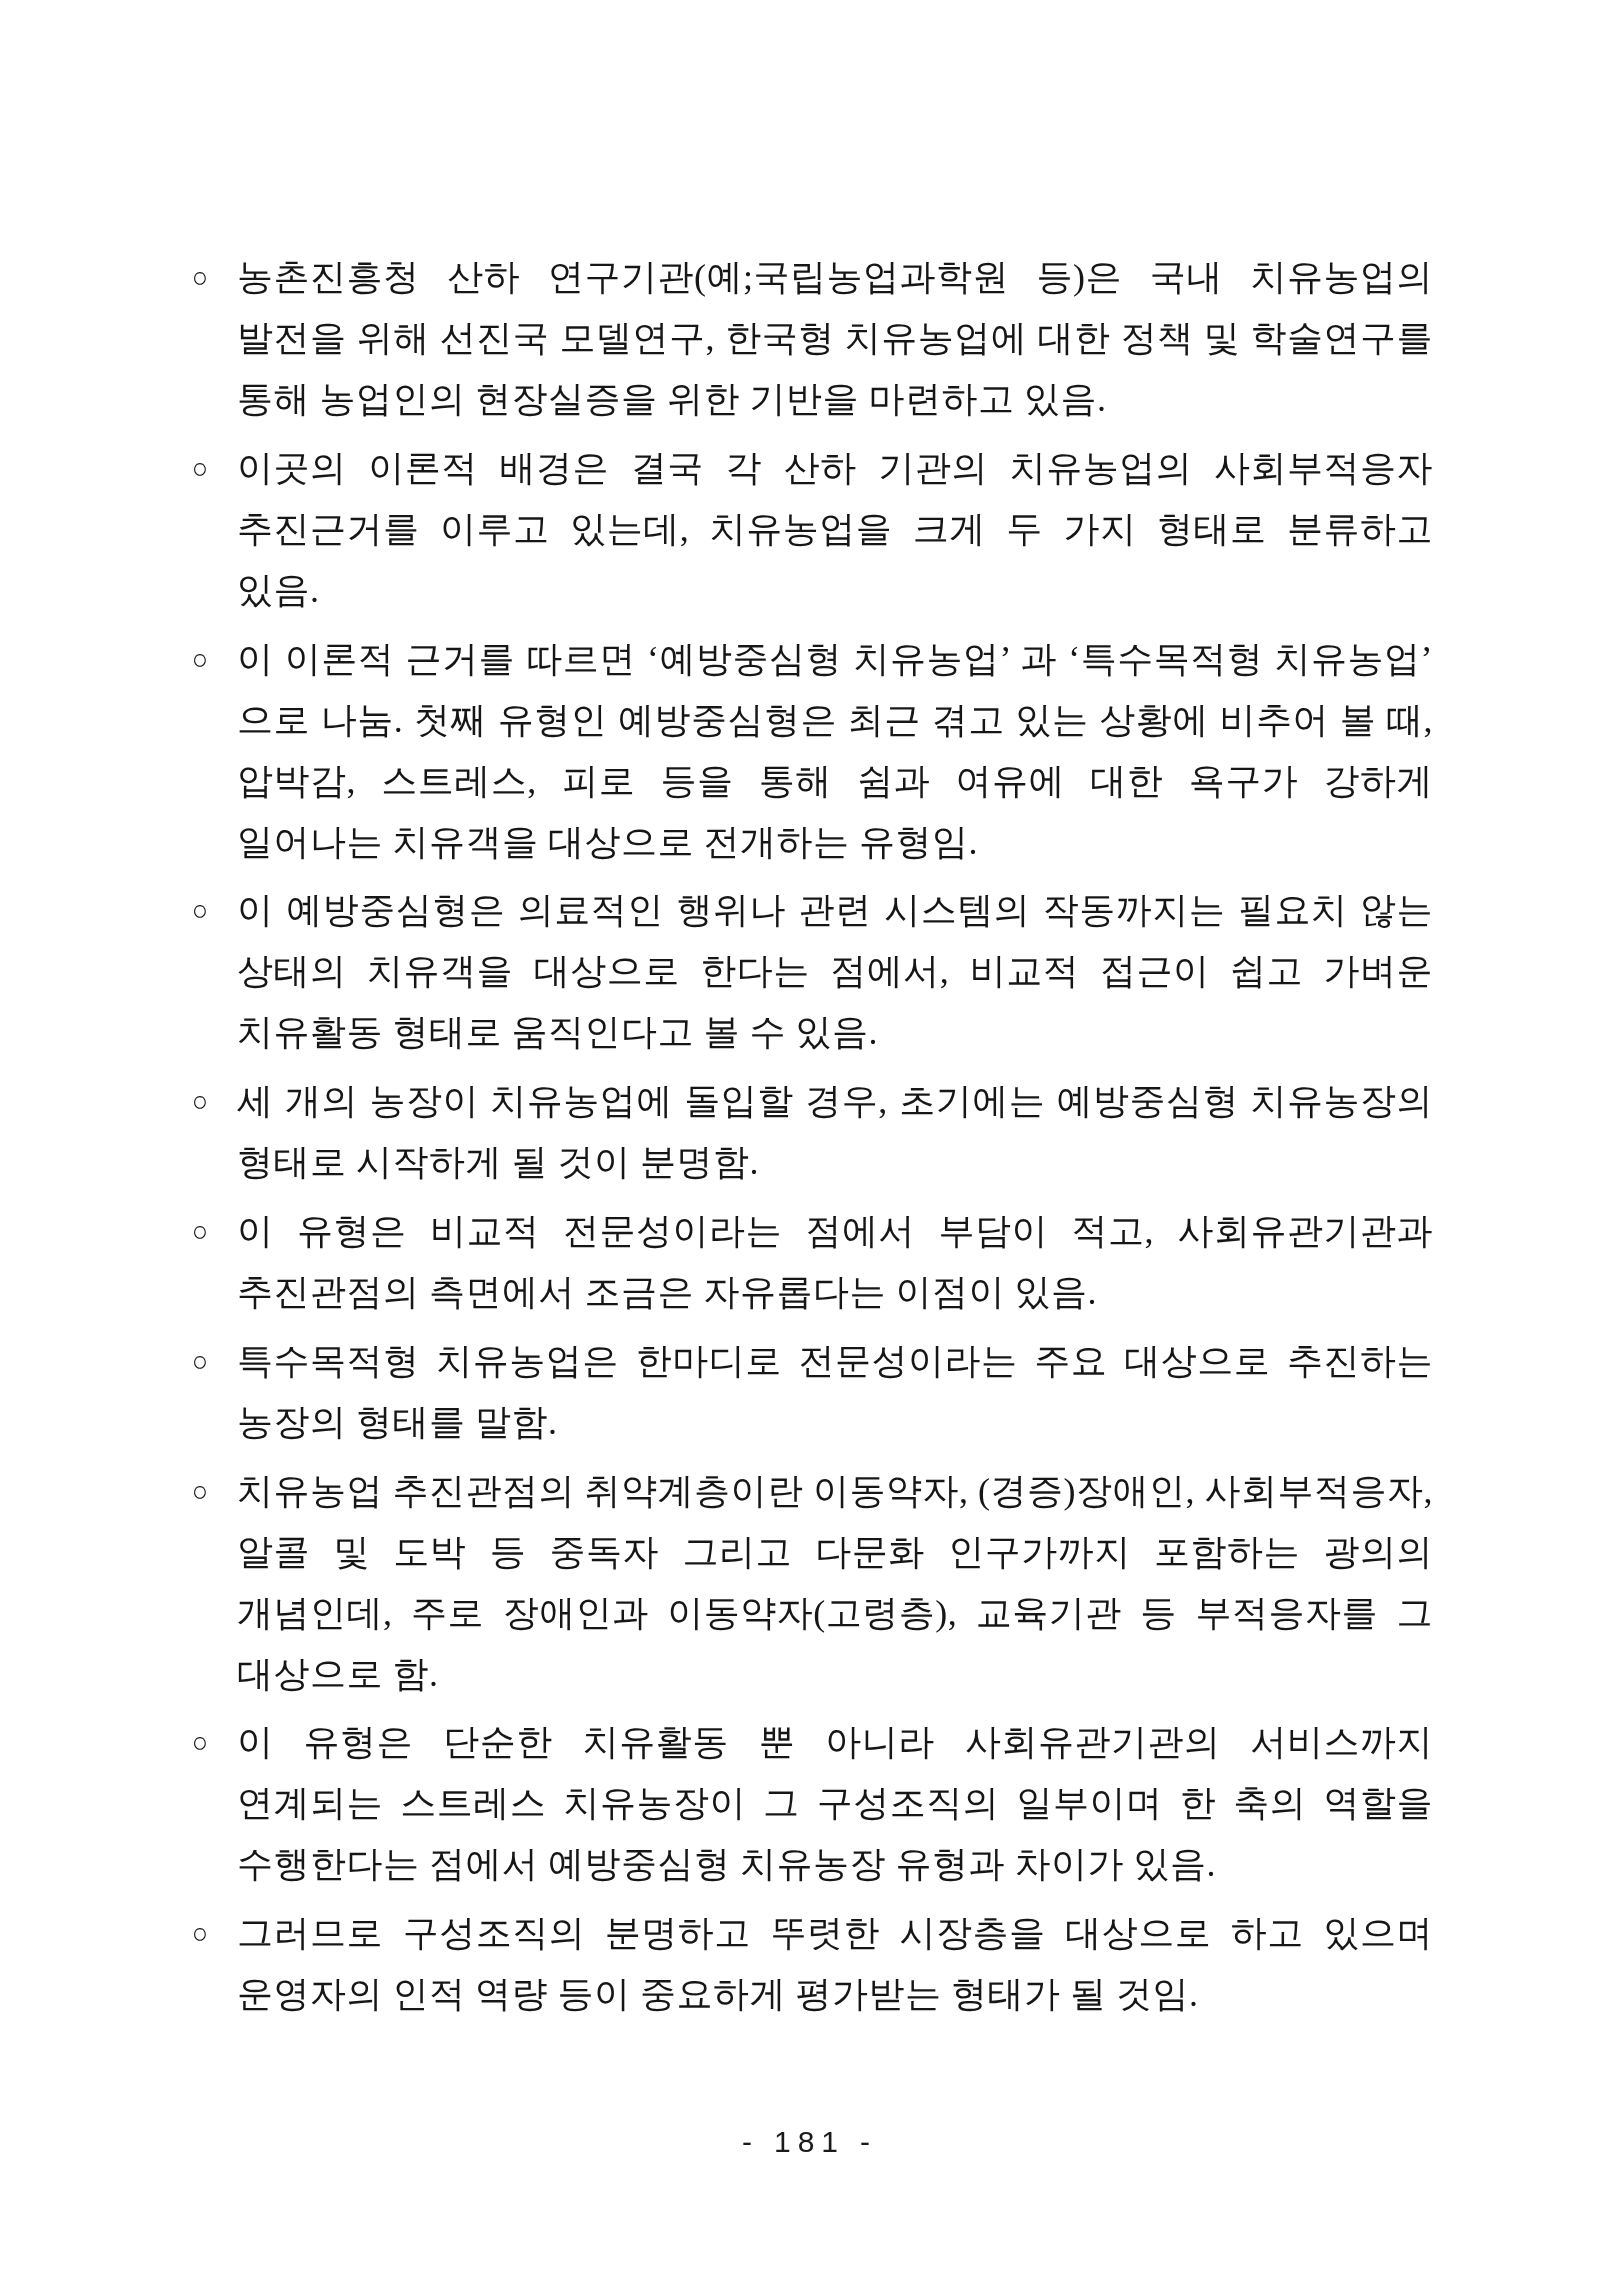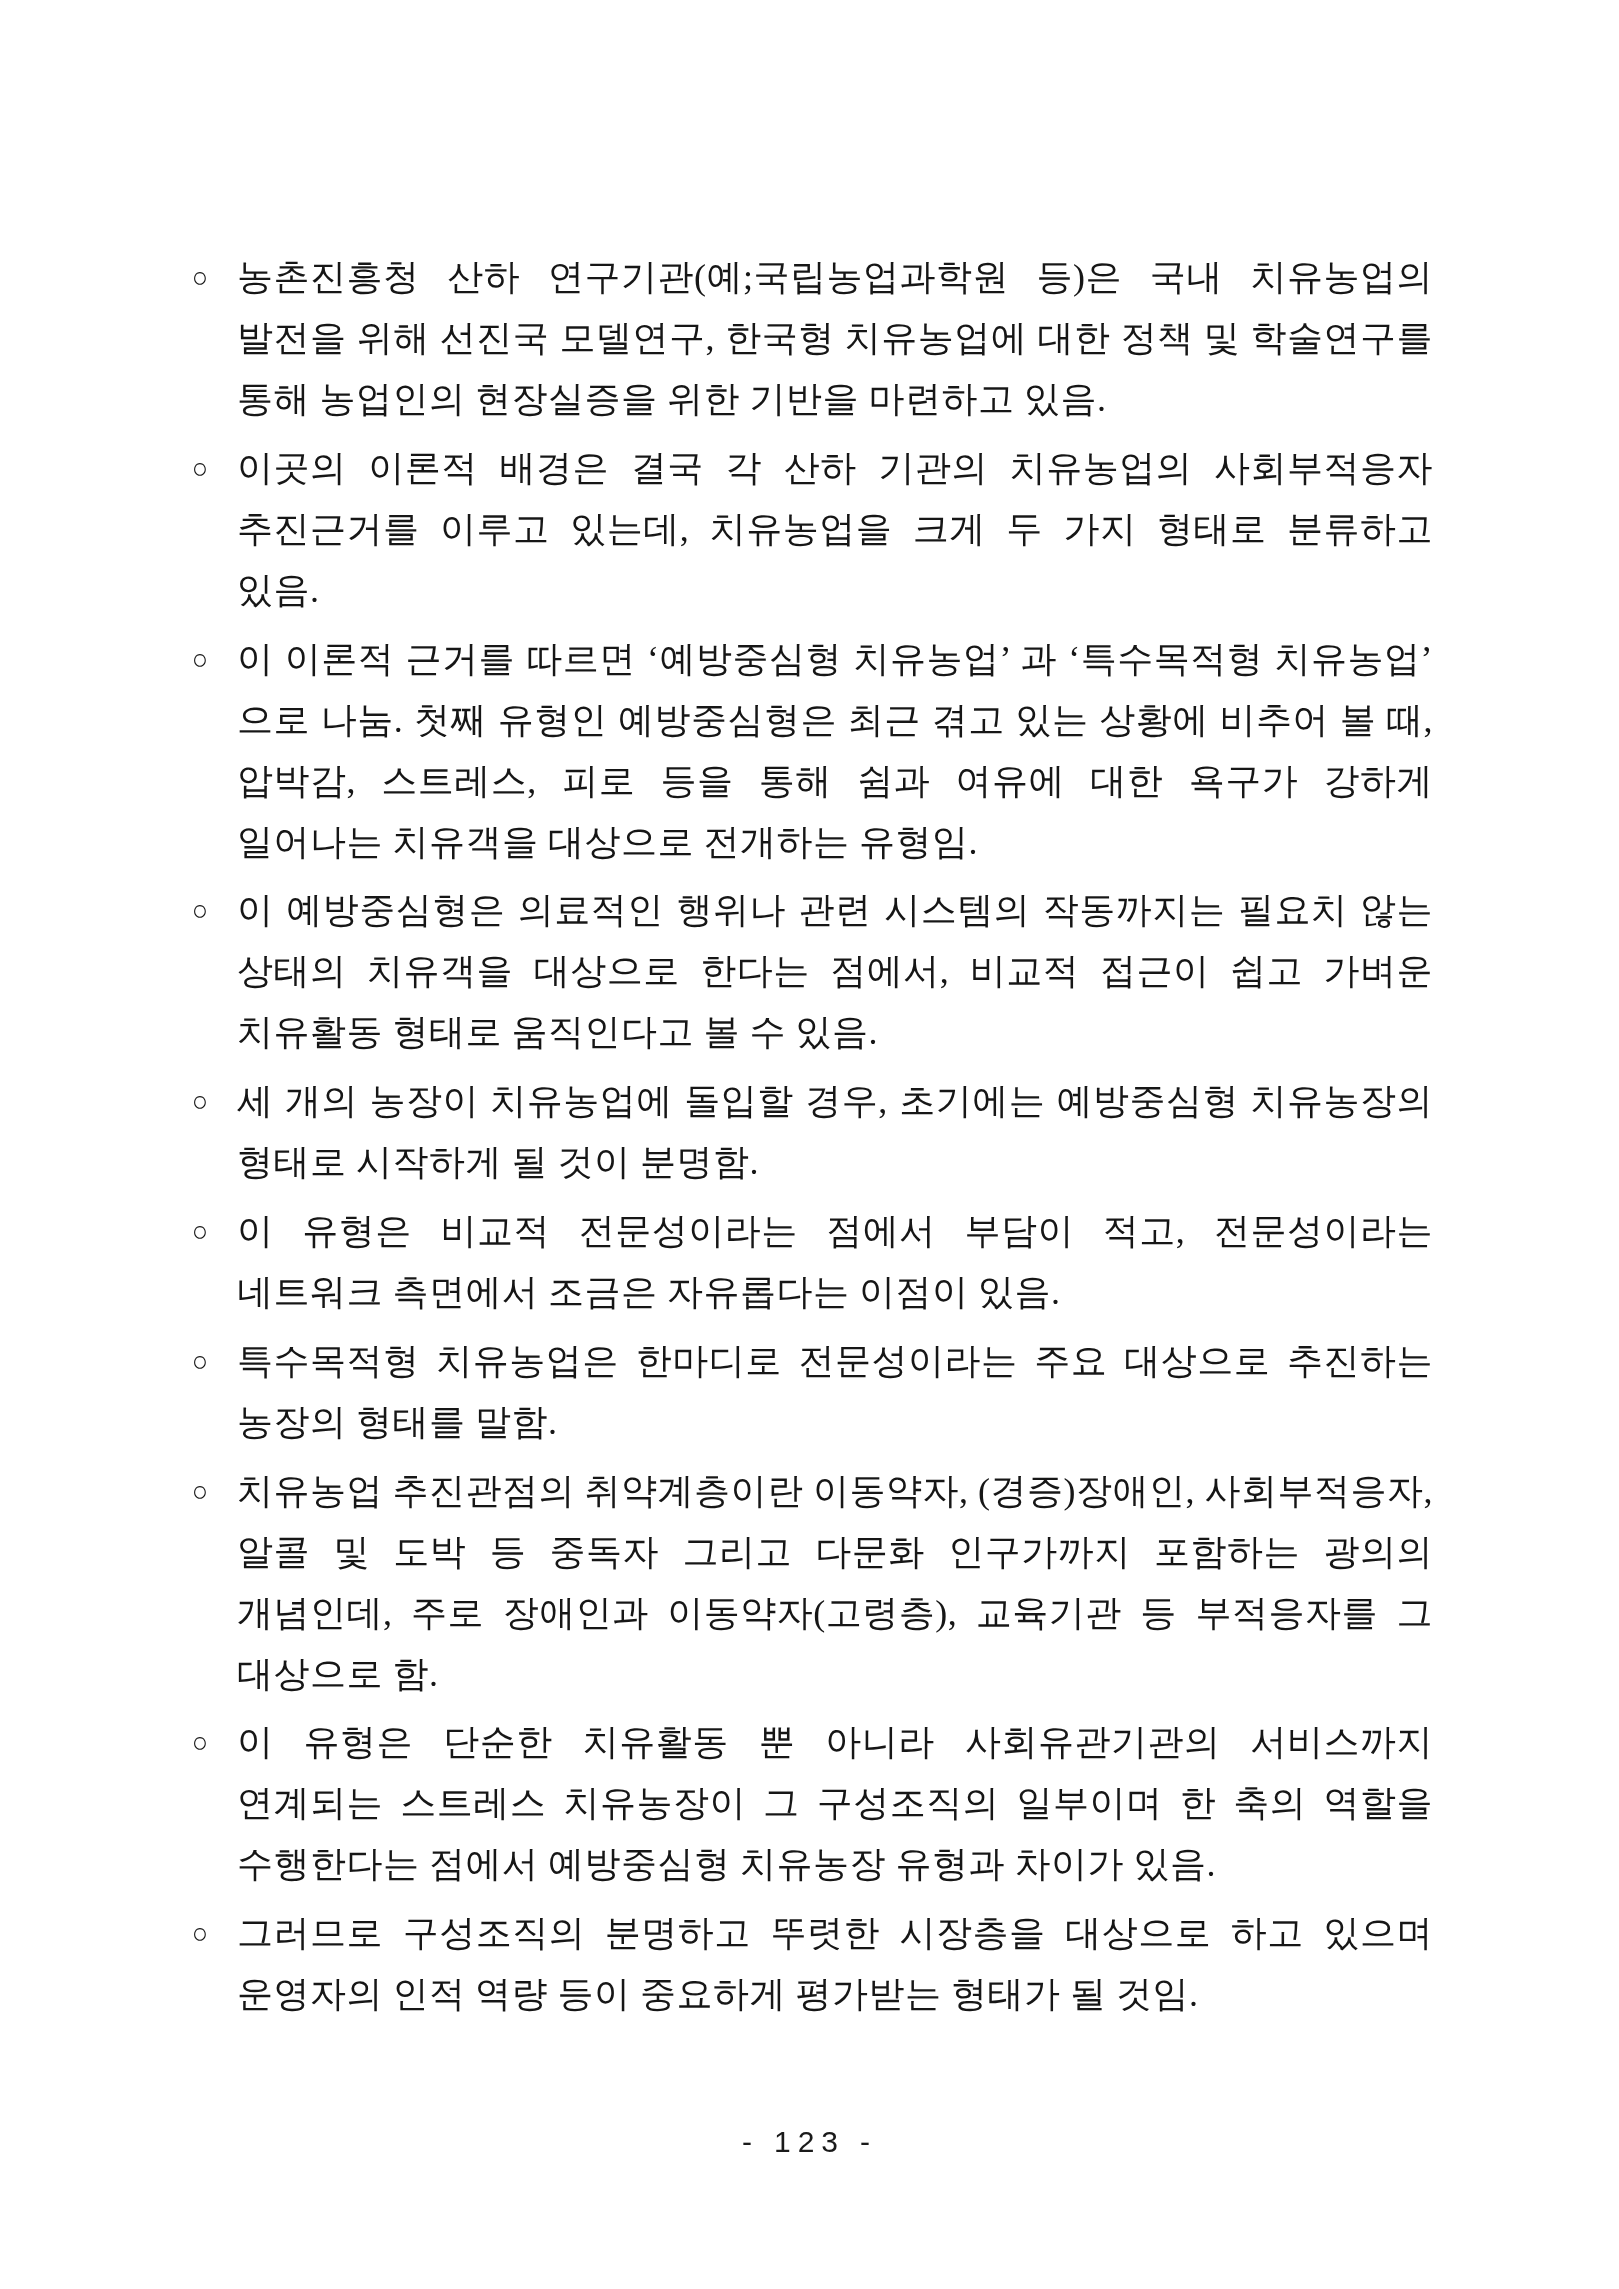--- a/index.html
+++ b/index.html
@@ -84,21 +84,21 @@
     <p class="bullet-text">이 예방중심형은 의료적인 행위나 관련 시스템의 작동까지는 필요치 않는 상태의 치유객을 대상으로 한다는 점에서, 비교적 접근이 쉽고 가벼운 치유활동 형태로 움직인다고 볼 수 있음.</p>
   </div>
 
   <div class="bullet-item">
     <span class="bullet-marker">○</span>
     <p class="bullet-text">세 개의 농장이 치유농업에 돌입할 경우, 초기에는 예방중심형 치유농장의 형태로 시작하게 될 것이 분명함.</p>
   </div>
 
   <div class="bullet-item">
     <span class="bullet-marker">○</span>
-    <p class="bullet-text">이 유형은 비교적 전문성이라는 점에서 부담이 적고, 전문성이라는 네트워크 측면에서 조금은 자유롭다는 이점이 있음.</p>
+    <p class="bullet-text">이 유형은 비교적 전문성이라는 점에서 부담이 적고, 사회유관기관과 추진관점의 측면에서 조금은 자유롭다는 이점이 있음.</p>
   </div>
 
   <div class="bullet-item">
     <span class="bullet-marker">○</span>
     <p class="bullet-text">특수목적형 치유농업은 한마디로 전문성이라는 주요 대상으로 추진하는 농장의 형태를 말함.</p>
   </div>
 
   <div class="bullet-item">
     <span class="bullet-marker">○</span>
     <p class="bullet-text">치유농업 추진관점의 취약계층이란 이동약자, (경증)장애인, 사회부적응자, 알콜 및 도박 등 중독자 그리고 다문화 인구가까지 포함하는 광의의 개념인데, 주로 장애인과 이동약자(고령층), 교육기관 등 부적응자를 그 대상으로 함.</p>
@@ -109,16 +109,16 @@
     <p class="bullet-text">이 유형은 단순한 치유활동 뿐 아니라 사회유관기관의 서비스까지 연계되는 스트레스 치유농장이 그 구성조직의 일부이며 한 축의 역할을 수행한다는 점에서 예방중심형 치유농장 유형과 차이가 있음.</p>
   </div>
 
   <div class="bullet-item">
     <span class="bullet-marker">○</span>
     <p class="bullet-text">그러므로 구성조직의 분명하고 뚜렷한 시장층을 대상으로 하고 있으며 운영자의 인적 역량 등이 중요하게 평가받는 형태가 될 것임.</p>
   </div>
 </div>
   </main>
   <footer class="footer">
-    <span class="page-number">- 123 -</span>
+    <span class="page-number">- 181 -</span>
   </footer>
 </div>
 
 
 </body></html>

